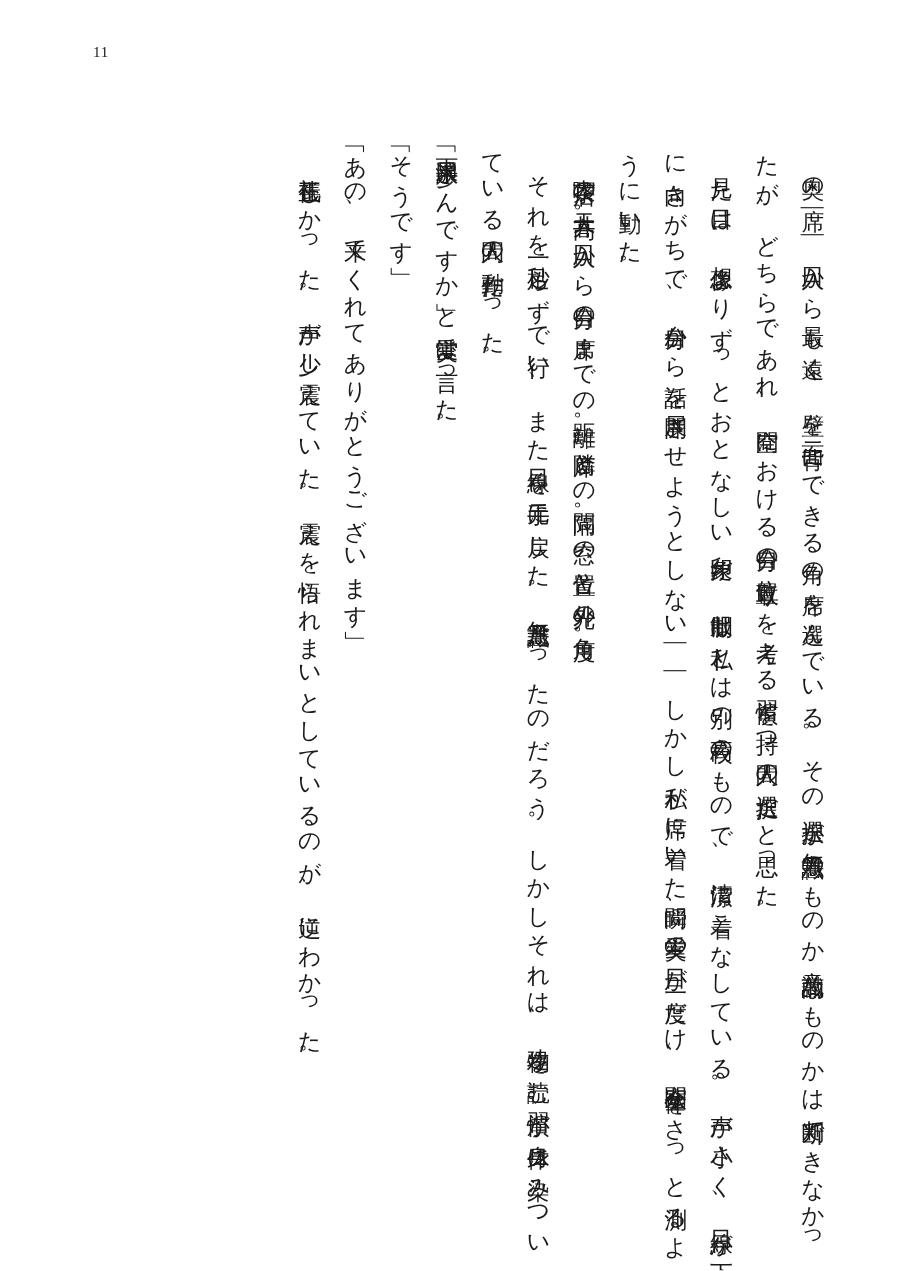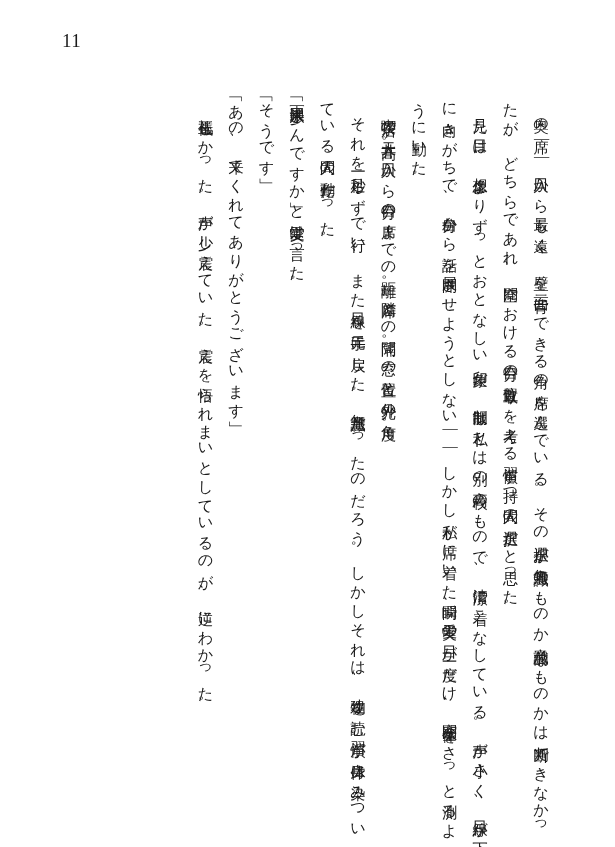--- a/index.html
+++ b/index.html
@@ -13,21 +13,21 @@
     height: 847px;
     background: #ffffff;
     overflow: hidden;
     font-family: "Liberation Serif", "DejaVu Serif", serif;
     color: #1a1a1a;
   }
   .page-number {
     position: absolute;
     top: 30px;
     left: 62px;
-    font-size: 19px;
+    font-size: 10px;
     font-family: "Liberation Serif", "DejaVu Serif", serif;
     color: #1a1a1a;
     letter-spacing: 0.5px;
   }
   .text-block {
     position: absolute;
     top: 92px;
     left: 60px;
     width: 496px;
     height: 740px;

